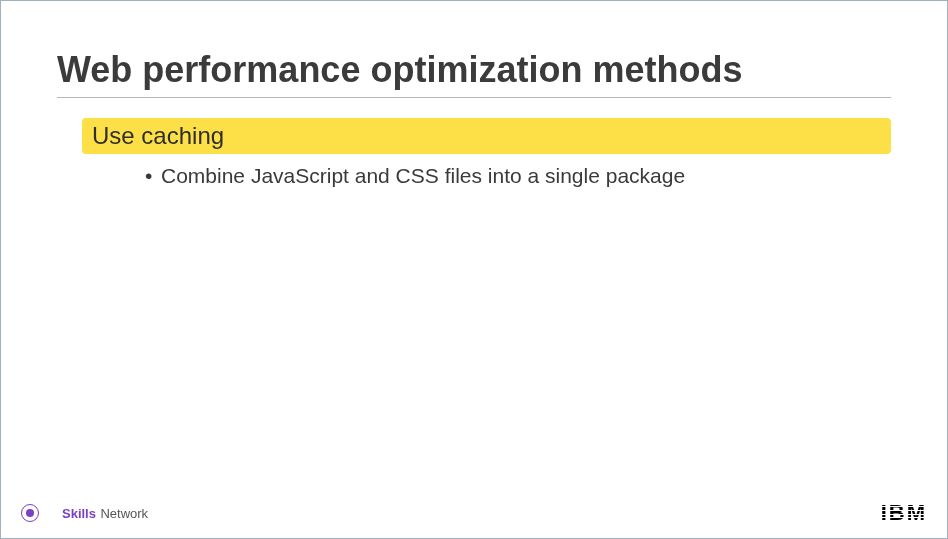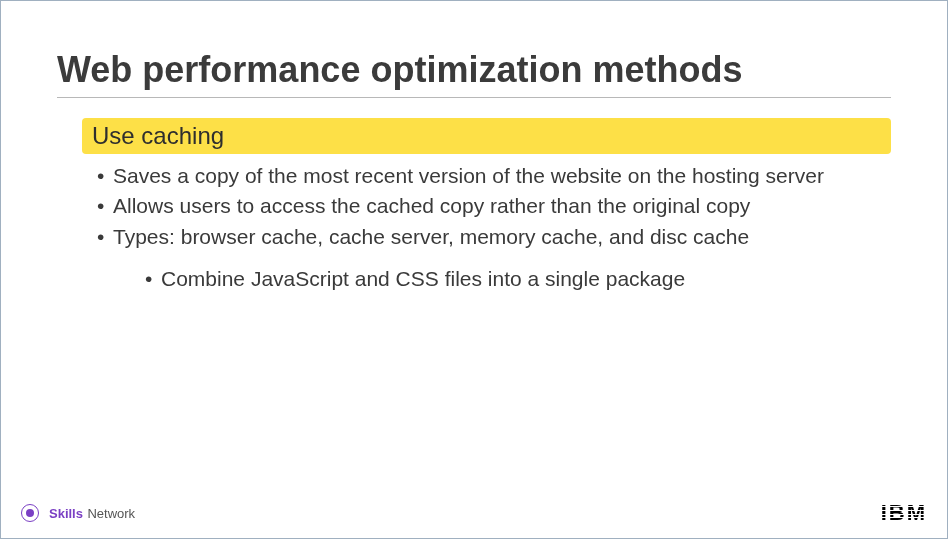--- a/index.html
+++ b/index.html
@@ -79,21 +79,21 @@
     bottom: 12px;
     left: 20px;
     right: 20px;
     display: flex;
     justify-content: space-between;
     align-items: center;
   }
   .skills-network {
     display: flex;
     align-items: center;
-    gap: 10px;
+    gap: 23px;
   }
   .sn-icon {
     width: 18px;
     height: 18px;
     border: 1.5px solid #7a3fc4;
     border-radius: 50%;
     display: flex;
     align-items: center;
     justify-content: center;
   }
@@ -134,25 +134,20 @@
     -webkit-text-fill-color: transparent;
   }
 </style>
 </head>
 <body>
 
 <div class="slide">
   <h1 class="slide-title">Web performance optimization methods</h1>
 
   <div class="section-header pink">Use caching</div>
-  <ul class="lvl1">
-    <li>Saves a copy of the most recent version of the website on the hosting server</li>
-    <li>Allows users to access the cached copy rather than the original copy</li>
-    <li>Types: browser cache, cache server, memory cache, and disc cache</li>
-  </ul>
 
   <ul class="lvl1">
     <ul class="lvl2">
       <li>Combine JavaScript and CSS files into a single package</li>
     </ul>
   </ul>
 </div>
 
 <div class="footer">
   <div class="skills-network">

